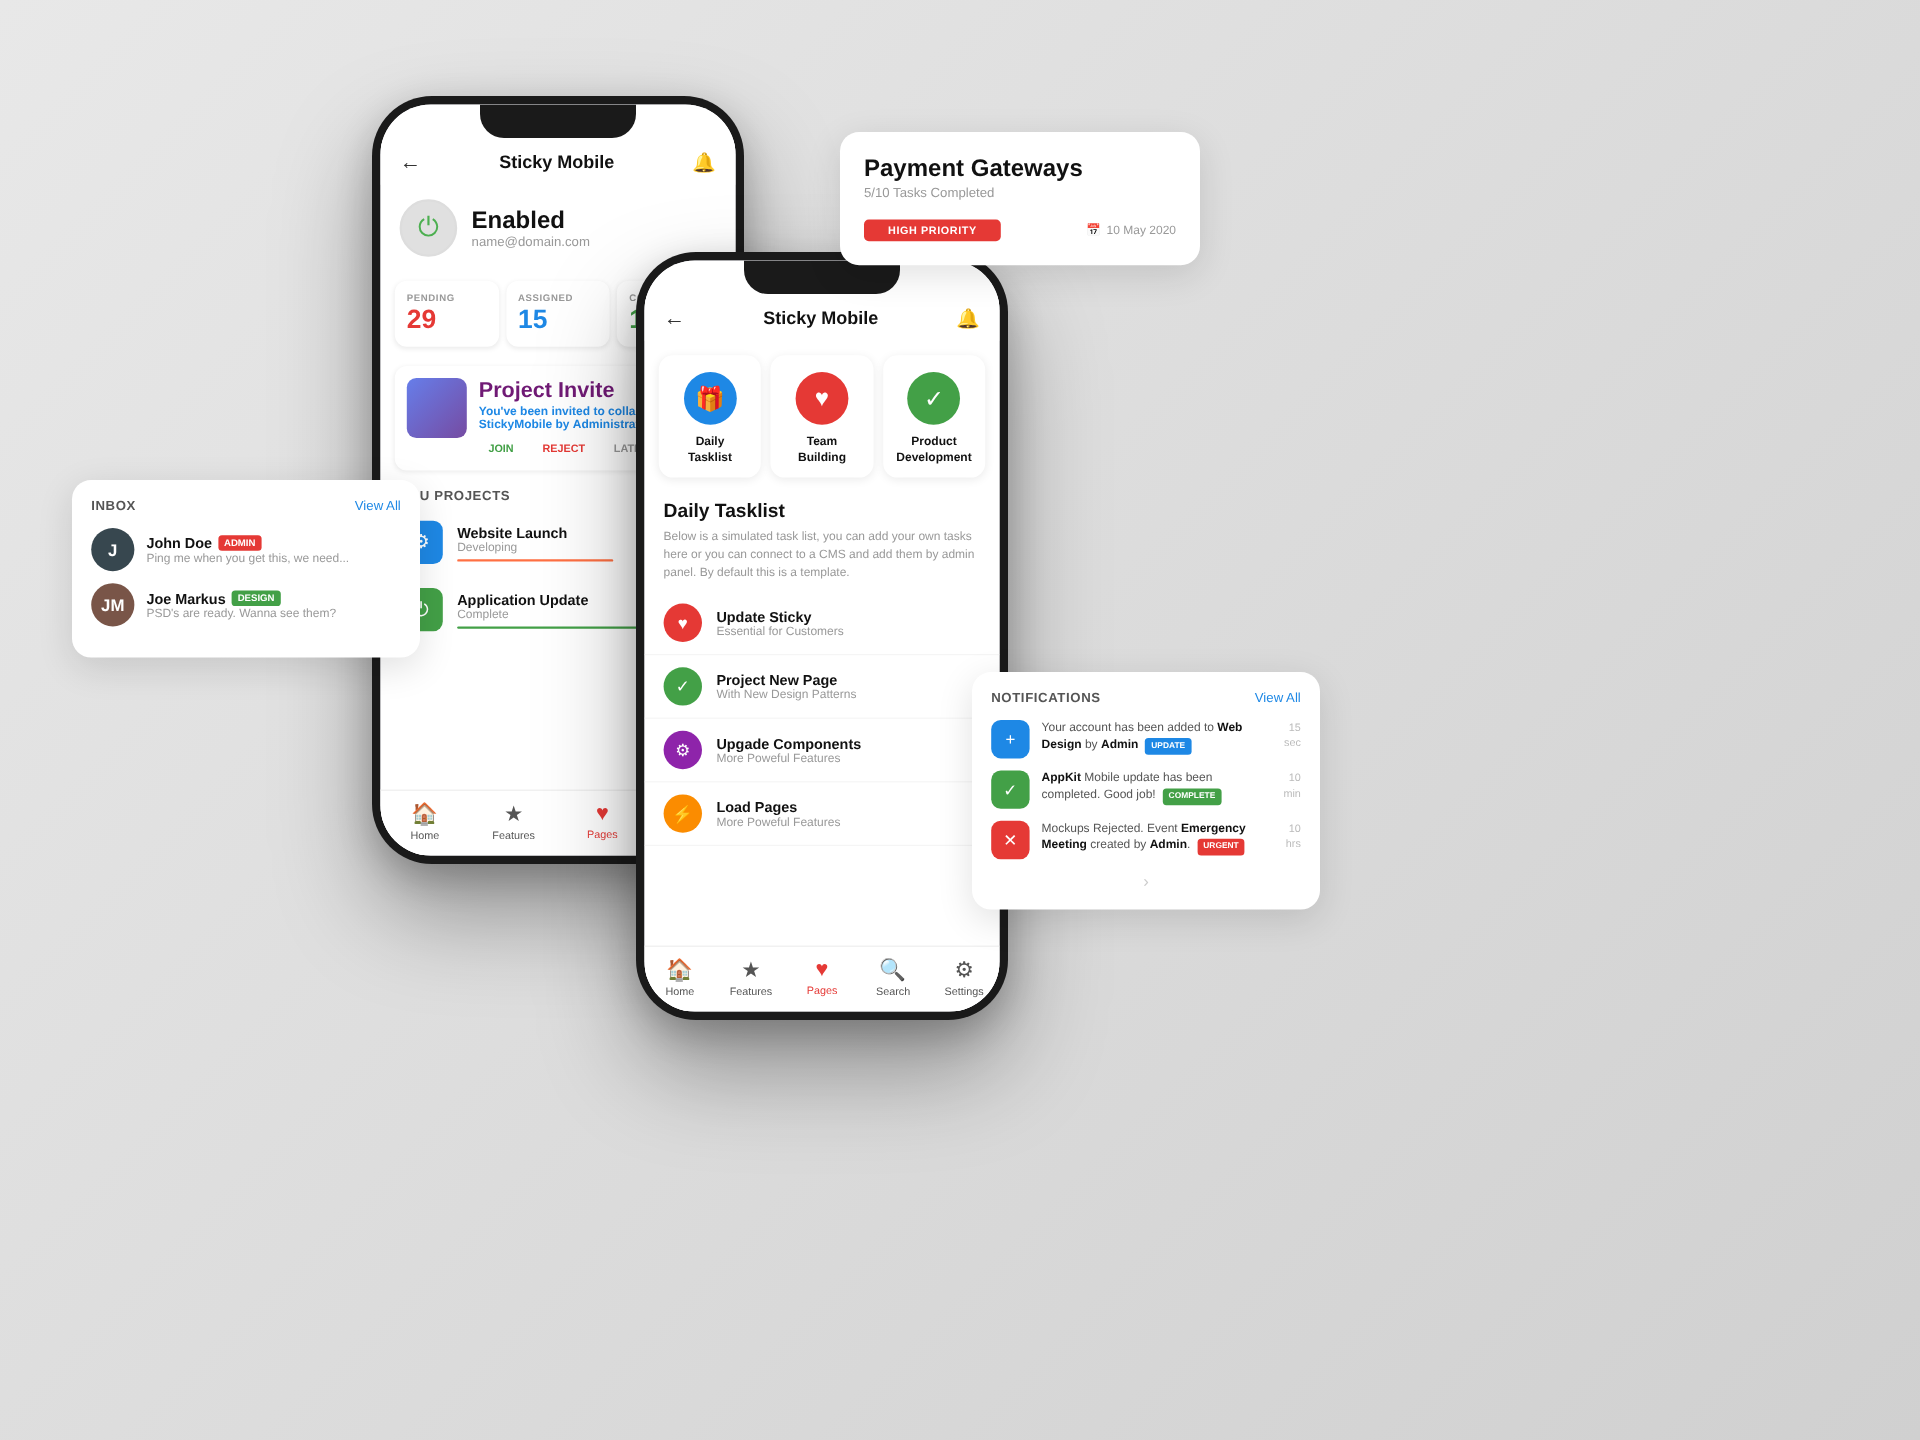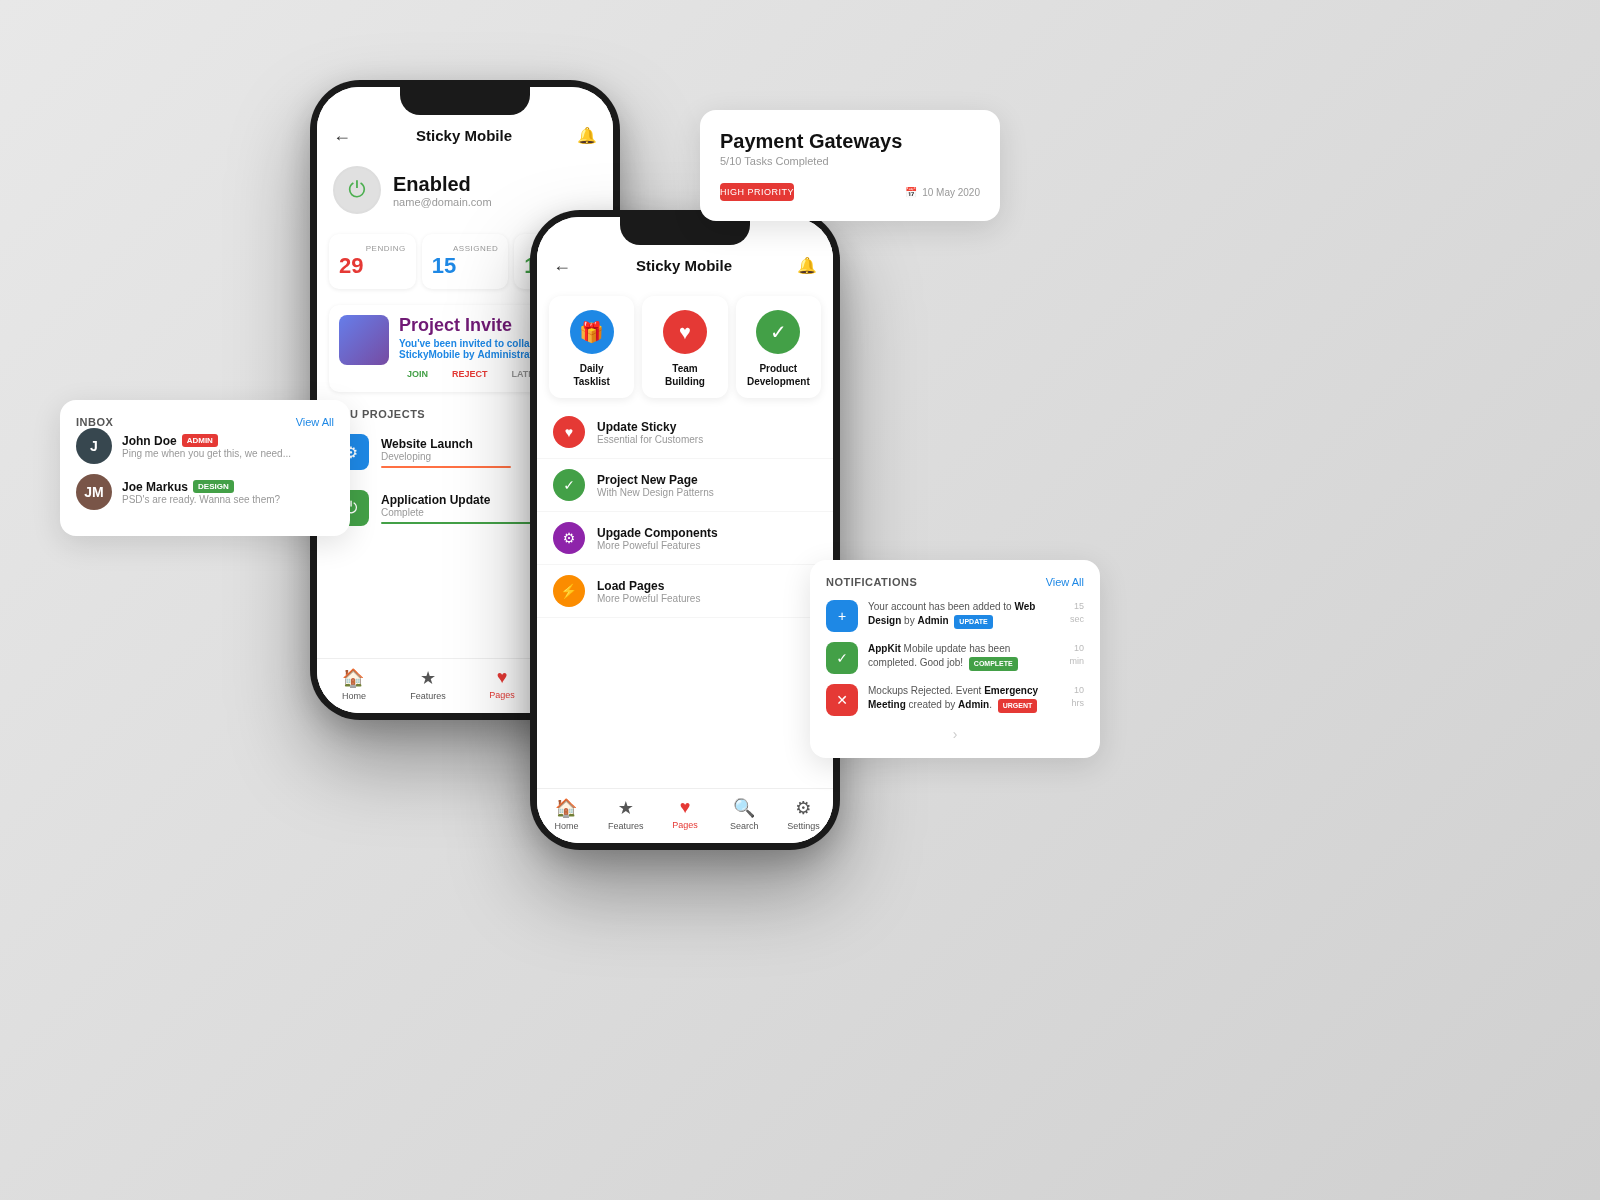--- a/index.html
+++ b/index.html
@@ -140,23 +140,22 @@
     .stat-box {
       flex: 1;
       background: #fff;
       border-radius: 10px;
       padding: 10px;
       box-shadow: 0 1px 4px rgba(0,0,0,0.08);
     }
     .stat-label {
       font-size: 8px;
       color: #999;
-      font-weight: 400;
+      font-weight: 700;
       letter-spacing: 0.5px;
-      text-align: right;
     }
     .stat-number {
       font-size: 22px;
       font-weight: 700;
     }
     .stat-number.red { color: #e53935; }
     .stat-number.blue { color: #1e88e5; }
     .stat-number.green { color: #43a047; }
 
     .project-invite {
@@ -419,22 +418,22 @@
     .payment-footer {
       display: flex;
       justify-content: space-between;
       align-items: center;
       margin-top: 16px;
     }
     .high-priority-badge {
       background: #e53935;
       color: #fff;
       font-size: 9px;
-      font-weight: 400;
-      padding: 4px 0;
+      font-weight: 700;
+      padding: 4px 20px;
       border-radius: 4px;
       letter-spacing: 0.5px;
     }
     .payment-date {
       font-size: 10px;
       color: #999;
       display: flex;
       align-items: center;
       gap: 4px;
     }
@@ -448,20 +447,21 @@
       background: #fff;
       border-radius: 16px;
       padding: 16px;
       box-shadow: 0 8px 30px rgba(0,0,0,0.12);
       z-index: 6;
     }
     .inbox-header {
       display: flex;
       justify-content: space-between;
       align-items: center;
+      margin-bottom: 12px;
     }
     .inbox-title {
       font-size: 11px;
       font-weight: 700;
       color: #555;
       letter-spacing: 0.5px;
     }
     .inbox-link {
       font-size: 11px;
       color: #1e88e5;
@@ -712,20 +712,24 @@
         <div class="category-card">
           <div class="cat-icon red">♥</div>
           <div class="cat-label">Team<br>Building</div>
         </div>
         <div class="category-card">
           <div class="cat-icon green">✓</div>
           <div class="cat-label">Product<br>Development</div>
         </div>
       </div>
 
+      <div class="daily-tasklist-section">
+        <div class="tasklist-title">Daily Tasklist</div>
+        <div class="tasklist-desc">Below is a simulated task list, you can add your own tasks here or you can connect to a CMS and add them by admin panel. By default this is a template.</div>
+      </div>
 
       <div class="task-item">
         <div class="task-icon red">♥</div>
         <div class="task-info">
           <div class="task-name">Update Sticky</div>
           <div class="task-sub">Essential for Customers</div>
         </div>
       </div>
       <div class="task-item">
         <div class="task-icon green">✓</div>

